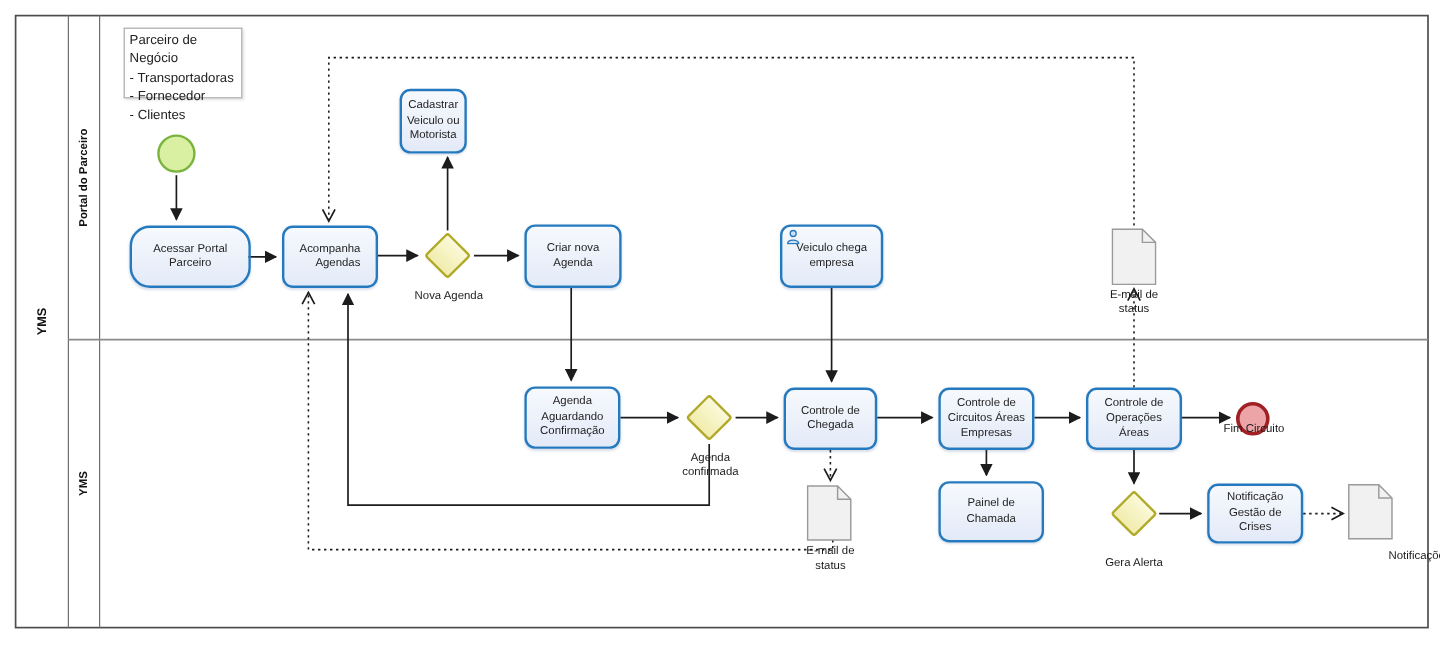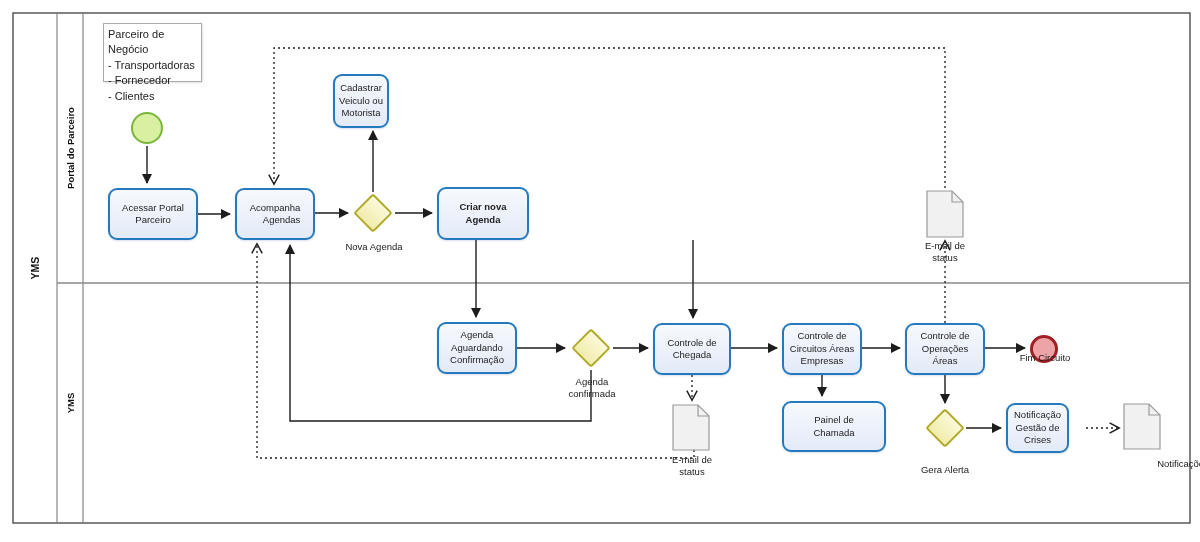--- a/index.html
+++ b/index.html
@@ -98,36 +98,44 @@
 
   <div class="annotation">Parceiro de Negócio
  - Transportadoras
  - Fornecedor
  - Clientes</div>
 
   <div class="node event-start" style="left:131px;top:112px;"></div>
   <div class="node event-end" style="left:1030px;top:335px;"></div>
   <div class="shape-label" style="left:1045px;top:352px;">Fim Circuito</div>
 
-  <div class="node task" style="left:108px;top:188px;width:90px;height:52px;">
+  <div class="node task" style="left:108px;top:188px;width:101px;height:52px;border-radius:17px;">
     <span class="task-label">Acessar Portal
 Parceiro</span>
   </div>
   <div class="node task" style="left:235px;top:188px;width:80px;height:52px;text-align:right;">
     <span class="task-label">Acompanha
 Agendas</span>
   </div>
   <div class="node task" style="left:333px;top:74px;width:56px;height:54px;">
     <span class="task-label">Cadastrar
 Veiculo ou
 Motorista</span>
   </div>
-  <div class="node task" style="left:437px;top:187px;width:92px;height:53px;font-weight:bold;">
+  <div class="node task" style="left:437px;top:187px;width:81px;height:53px;">
     <span class="task-label">Criar nova
 Agenda</span>
+  </div>
+  <div class="node task" style="left:650px;top:187px;width:86px;height:53px;">
+    <svg class="user-icon" width="13" height="13" viewBox="0 0 13 13">
+      <circle cx="6" cy="3.6" r="2.5" fill="#cfe0f2" stroke="#2579be" stroke-width="1.1"></circle>
+      <path d="M1.4,12 C1.4,8.2 10.6,8.2 10.6,12 Z" fill="#cfe0f2" stroke="#2579be" stroke-width="1.1"></path>
+    </svg>
+    <span class="task-label">Veiculo chega
+empresa</span>
   </div>
 
   <div class="node task" style="left:437px;top:322px;width:80px;height:52px;">
     <span class="task-label">Agenda
 Aguardando
 Confirmação</span>
   </div>
   <div class="node task" style="left:653px;top:323px;width:78px;height:52px;">
     <span class="task-label">Controle de
 Chegada</span>
@@ -135,25 +143,25 @@
   <div class="node task" style="left:782px;top:323px;width:80px;height:52px;">
     <span class="task-label">Controle de
 Circuitos Áreas
 Empresas</span>
   </div>
   <div class="node task" style="left:905px;top:323px;width:80px;height:52px;">
     <span class="task-label">Controle de
 Operações
 Áreas</span>
   </div>
-  <div class="node task" style="left:782px;top:401px;width:104px;height:51px;">
+  <div class="node task" style="left:782px;top:401px;width:88px;height:51px;">
     <span class="task-label">Painel de
 Chamada</span>
   </div>
-  <div class="node task" style="left:1006px;top:403px;width:63px;height:50px;">
+  <div class="node task" style="left:1006px;top:403px;width:80px;height:50px;">
     <span class="task-label">Notificação
 Gestão de
 Crises</span>
   </div>
 
   <div class="node gateway" style="left:359px;top:199px;"></div>
   <div class="shape-label" style="left:374px;top:241px;">Nova Agenda</div>
 
   <div class="node gateway" style="left:577px;top:334px;"></div>
   <div class="shape-label" style="left:592px;top:376px;">Agenda

